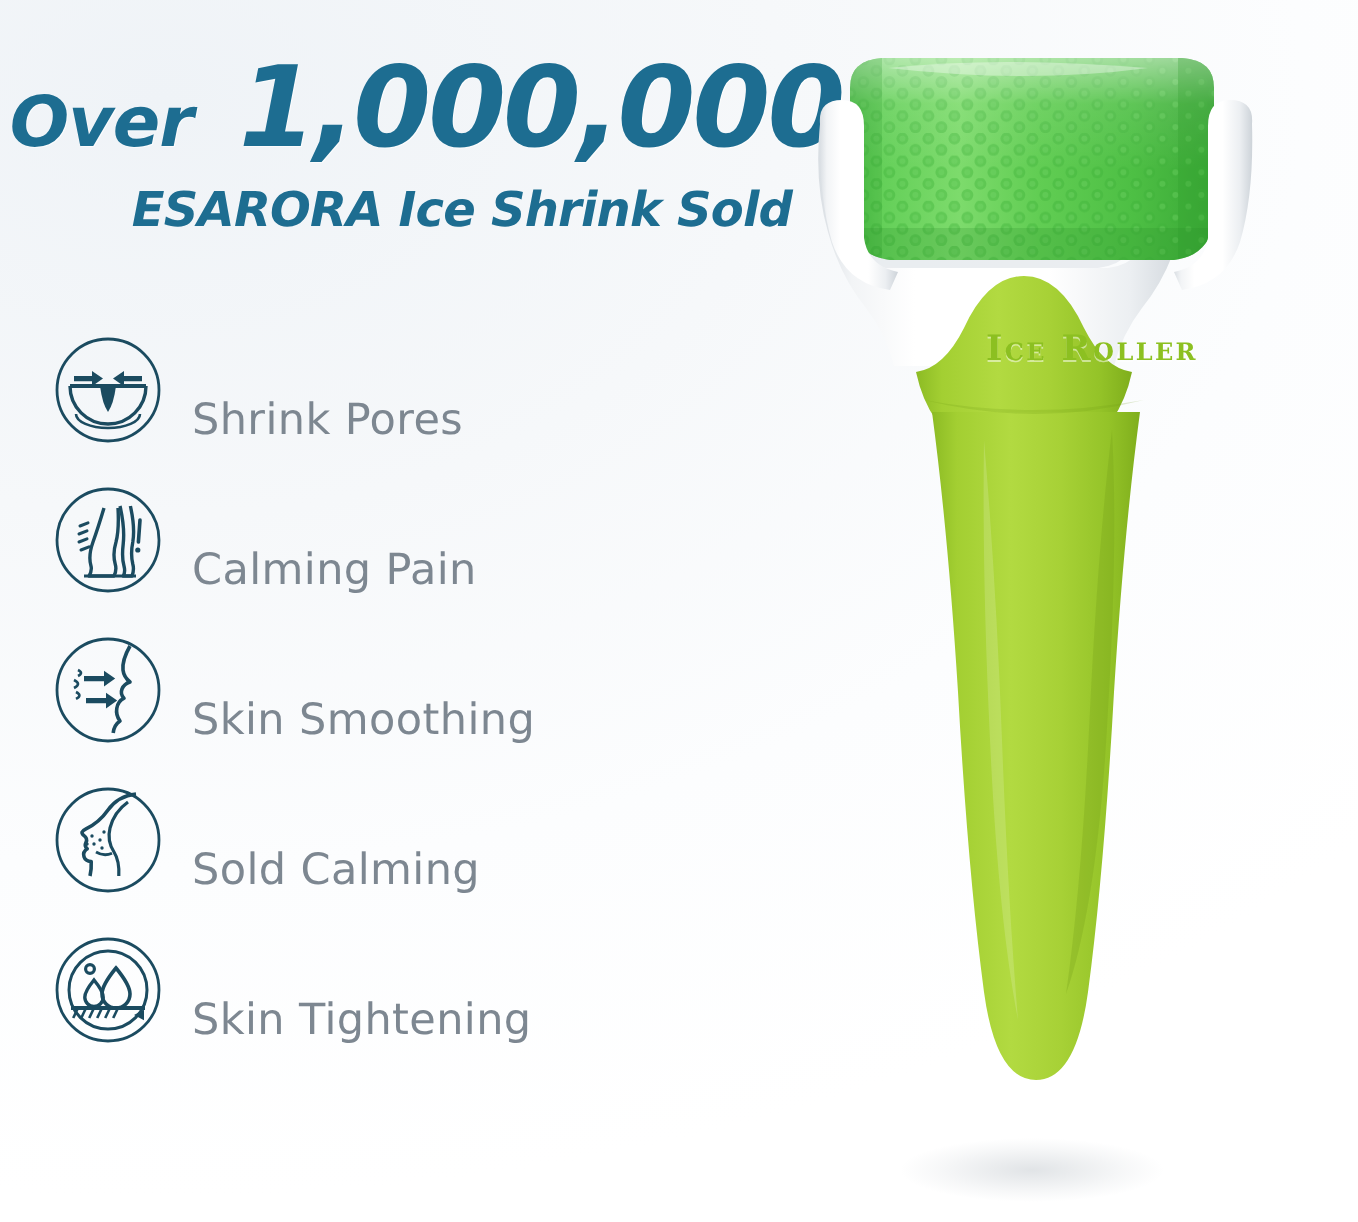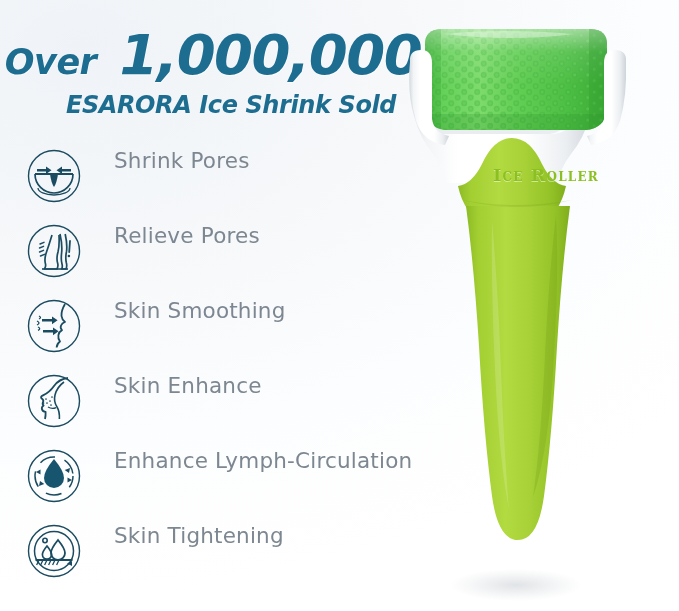--- a/index.html
+++ b/index.html
@@ -73,23 +73,23 @@
   
   #feature-list {
     position: absolute;
     left: 26px;
     top: 148px;
     width: 400px;
   }
 
   .feature-row {
     display: flex;
-    align-items: flex-start;
+    align-items: flex-end;
     height: 75px;
-    gap: 32px;
+    gap: 14px;
   }
 
   .feature-icon {
     flex: 0 0 auto;
     width: 56px;
     height: 56px;
     position: relative;
   }
 
   .feature-icon svg { display: block; width: 56px; height: 56px; }
@@ -170,21 +170,21 @@
           <g stroke="#1b4b60" stroke-width="1.5" stroke-linecap="round">
             <path d="M14 21 l4 -1.6"></path>
             <path d="M13.5 25 l4 -1.6"></path>
             <path d="M13.5 29 l4 -1.6"></path>
             <path d="M14.5 33 l4 -1.6"></path>
           </g>
           <path d="M44 18 l-0.8 11" stroke="#1b4b60" stroke-width="1.8" stroke-linecap="round"></path>
           <circle cx="42.9" cy="33" r="1.3" fill="#1b4b60"></circle>
         </svg>
       </span>
-      <span class="feature-label">Relieve Pores</span>
+      <span class="feature-label">Calming Pain</span>
     </div>
 
     <div class="feature-row">
       <span class="feature-icon">
         <svg viewBox="0 0 56 56">
           <circle cx="28" cy="28" r="25.5" fill="none" stroke="#1b4b60" stroke-width="1.4"></circle>
           <path d="M39 6 q-4 7 -3.5 12 q0.4 3.5 3.5 6 q-3 1 -4 3.5 q-1 2.6 1 4.6 q-3 1.6 -3.6 5 q-0.6 3.4 1.6 6.4 q-3 2 -3.4 6" fill="none" stroke="#1b4b60" stroke-width="1.8" stroke-linejoin="round"></path>
           <g stroke="#1b4b60" stroke-width="1.3" fill="none">
             <path d="M13 18 q3 1.5 0 3"></path>
             <path d="M11 23 q4 2 0 4"></path>
@@ -207,37 +207,23 @@
           <g fill="#1b4b60">
             <circle cx="20" cy="26" r="0.85"></circle>
             <circle cx="24" cy="28" r="0.85"></circle>
             <circle cx="21" cy="30" r="0.85"></circle>
             <circle cx="26" cy="24" r="0.85"></circle>
             <circle cx="25" cy="32" r="0.85"></circle>
             <circle cx="17.5" cy="30" r="0.85"></circle>
           </g>
         </svg>
       </span>
-      <span class="feature-label">Skin Enhance</span>
-    </div>
-
-    <div class="feature-row">
-      <span class="feature-icon">
-        <svg viewBox="0 0 56 56">
-          <circle cx="28" cy="28" r="25.5" fill="none" stroke="#1b4b60" stroke-width="1.4"></circle>
-          <circle cx="28" cy="28" r="19" fill="none" stroke="#1b4b60" stroke-width="1.5" stroke-dasharray="16 10" stroke-dashoffset="4"></circle>
-          <path d="M28 11 q-10 12 -10 19 a10 10 0 0 0 20 0 q0 -7 -10 -19 z" fill="#17556e"></path>
-          <path d="M10 24 l4.5 -2.6 l0 5.2 z" fill="#1b4b60"></path>
-          <path d="M46 32 l-4.5 2.6 l0 -5.2 z" fill="#1b4b60"></path>
-          <path d="M44 20 l-1 5.1 l-4.3 -3 z" fill="#1b4b60"></path>
-          <path d="M13 38 l1 -5.1 l4.3 3 z" fill="#1b4b60"></path>
-        </svg>
-      </span>
-      <span class="feature-label">Enhance Lymph-Circulation</span>
-    </div>
+      <span class="feature-label">Sold Calming</span>
+    </div>
+
 
     <div class="feature-row">
       <span class="feature-icon">
         <svg viewBox="0 0 56 56">
           <circle cx="28" cy="28" r="25.5" fill="none" stroke="#1b4b60" stroke-width="1.4"></circle>
           <circle cx="28" cy="28" r="19.5" fill="none" stroke="#1b4b60" stroke-width="1.5"></circle>
           <path d="M32 17 q-7 8.5 -7 13 a7 7 0 0 0 14 0 q0 -4.5 -7 -13 z" fill="none" stroke="#1b4b60" stroke-width="1.8"></path>
           <path d="M21 23 q-4.6 5.6 -4.6 8.6 a4.6 4.6 0 0 0 9.2 0 q0 -3 -4.6 -8.6 z" fill="none" stroke="#1b4b60" stroke-width="1.7"></path>
           <circle cx="19" cy="17.5" r="2.2" fill="none" stroke="#1b4b60" stroke-width="1.6"></circle>
           <path d="M9.5 37 H46.5" stroke="#1b4b60" stroke-width="1.9"></path>

